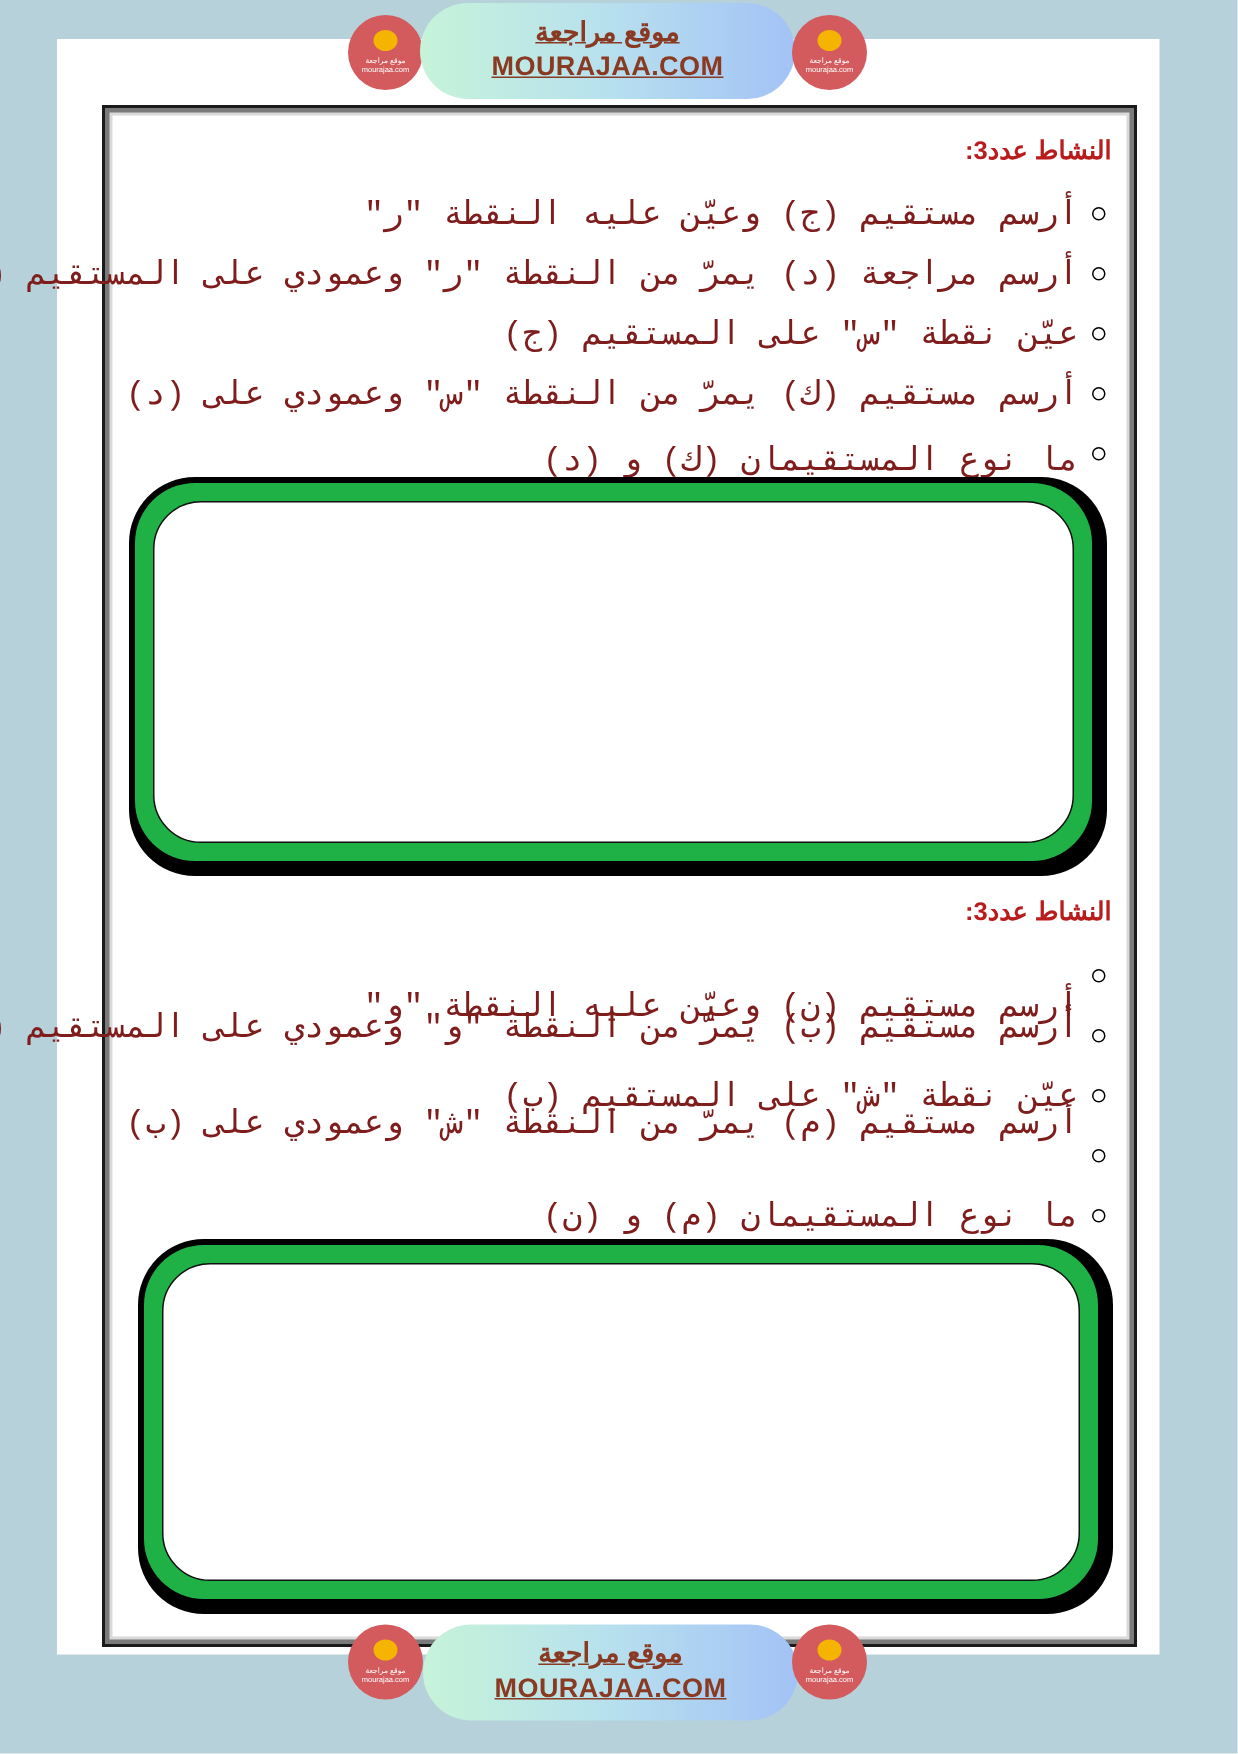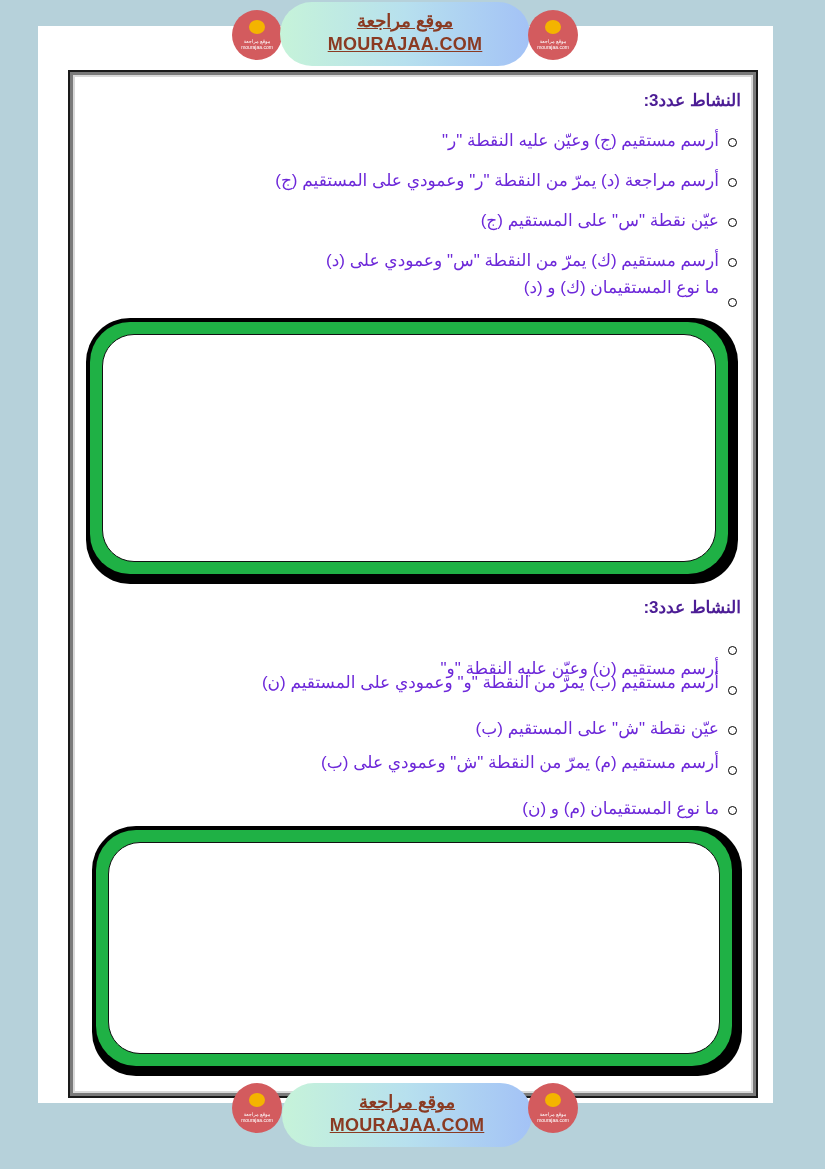--- a/index.html
+++ b/index.html
@@ -14,26 +14,26 @@
     }
     .frame {
       position:absolute; left:68px; top:70px; width:690px; height:1028px;
       box-sizing:border-box;
       border:2px solid #1a1a1a;
       box-shadow: inset 0 0 0 3px #7a7a7a, inset 0 0 0 5px #d9d9d9;
       background:#ffffff;
     }
     .activity-title {
       position:absolute; right:84px;
-      font-weight:bold; font-size:17px; color:#4c1d95;
+      font-weight:bold; font-size:17px; color:#b91c1c;
       direction:rtl;
     }
     .item {
       position:absolute; right:106px;
-      font-size:17px; color:#6d28d9; direction:rtl; white-space:nowrap;
+      font-size:22px; color:#7f1d1d; direction:rtl; white-space:nowrap;font-family:Liberation Mono, monospace;
     }
     .bullet {
       position:absolute; right:88px; width:9px; height:9px;
       border:1.3px solid #000; border-radius:50%;
       box-sizing:border-box;
     }
     .answer-box {
       position:absolute;
       background:#000;
       border-radius:44px;
@@ -97,37 +97,37 @@
 
 <span class="bullet" style="top:138px;"></span>
 <div class="item" style="top:130px;">أرسم مستقيم (ج) وعيّن عليه النقطة "ر"</div>
 <span class="bullet" style="top:178px;"></span>
 <div class="item" style="top:170px;">أرسم مراجعة (د) يمرّ من النقطة "ر" وعمودي على المستقيم (ج)</div>
 <span class="bullet" style="top:218px;"></span>
 <div class="item" style="top:210px;">عيّن نقطة "س" على المستقيم (ج)</div>
 <span class="bullet" style="top:258px;"></span>
 <div class="item" style="top:250px;text-align:center;">أرسم مستقيم (ك) يمرّ من النقطة "س" وعمودي على (د)</div>
 <span class="bullet" style="top:298px;"></span>
-<div class="item" style="top:277px;">ما نوع المستقيمان (ك) و (د)</div>
+<div class="item" style="top:294px;">ما نوع المستقيمان (ك) و (د)</div>
 
 <div class="answer-box" style="left:86px; top:318px; width:652px; height:266px;">
   <div class="green"></div>
   <div class="inner"></div>
 </div>
 
 <div class="activity-title" style="top:597px;">النشاط عدد3:</div>
 
 <span class="bullet" style="top:646px;"></span>
 <div class="item" style="top:658px;margin-left:36px;">أرسم مستقيم (ن) وعيّن عليه النقطة "و"</div>
 <span class="bullet" style="top:686px;"></span>
 <div class="item" style="top:672px;">أرسم مستقيم (ب) يمرّ من النقطة "و" وعمودي على المستقيم (ن)</div>
 <span class="bullet" style="top:726px;"></span>
 <div class="item" style="top:718px;">عيّن نقطة "ش" على المستقيم (ب)</div>
 <span class="bullet" style="top:766px;"></span>
-<div class="item" style="top:752px;">أرسم مستقيم (م) يمرّ من النقطة "ش" وعمودي على (ب)</div>
+<div class="item" style="top:736px;">أرسم مستقيم (م) يمرّ من النقطة "ش" وعمودي على (ب)</div>
 <span class="bullet" style="top:806px;"></span>
 <div class="item" style="top:798px;text-align:center;">ما نوع المستقيمان (م) و (ن)</div>
 
 <div class="answer-box" style="left:92px; top:826px; width:650px; height:250px;">
   <div class="green"></div>
   <div class="inner"></div>
 </div>
 
 <div class="badge" style="left:232px; top:1083px;">
   <span class="book"></span>

